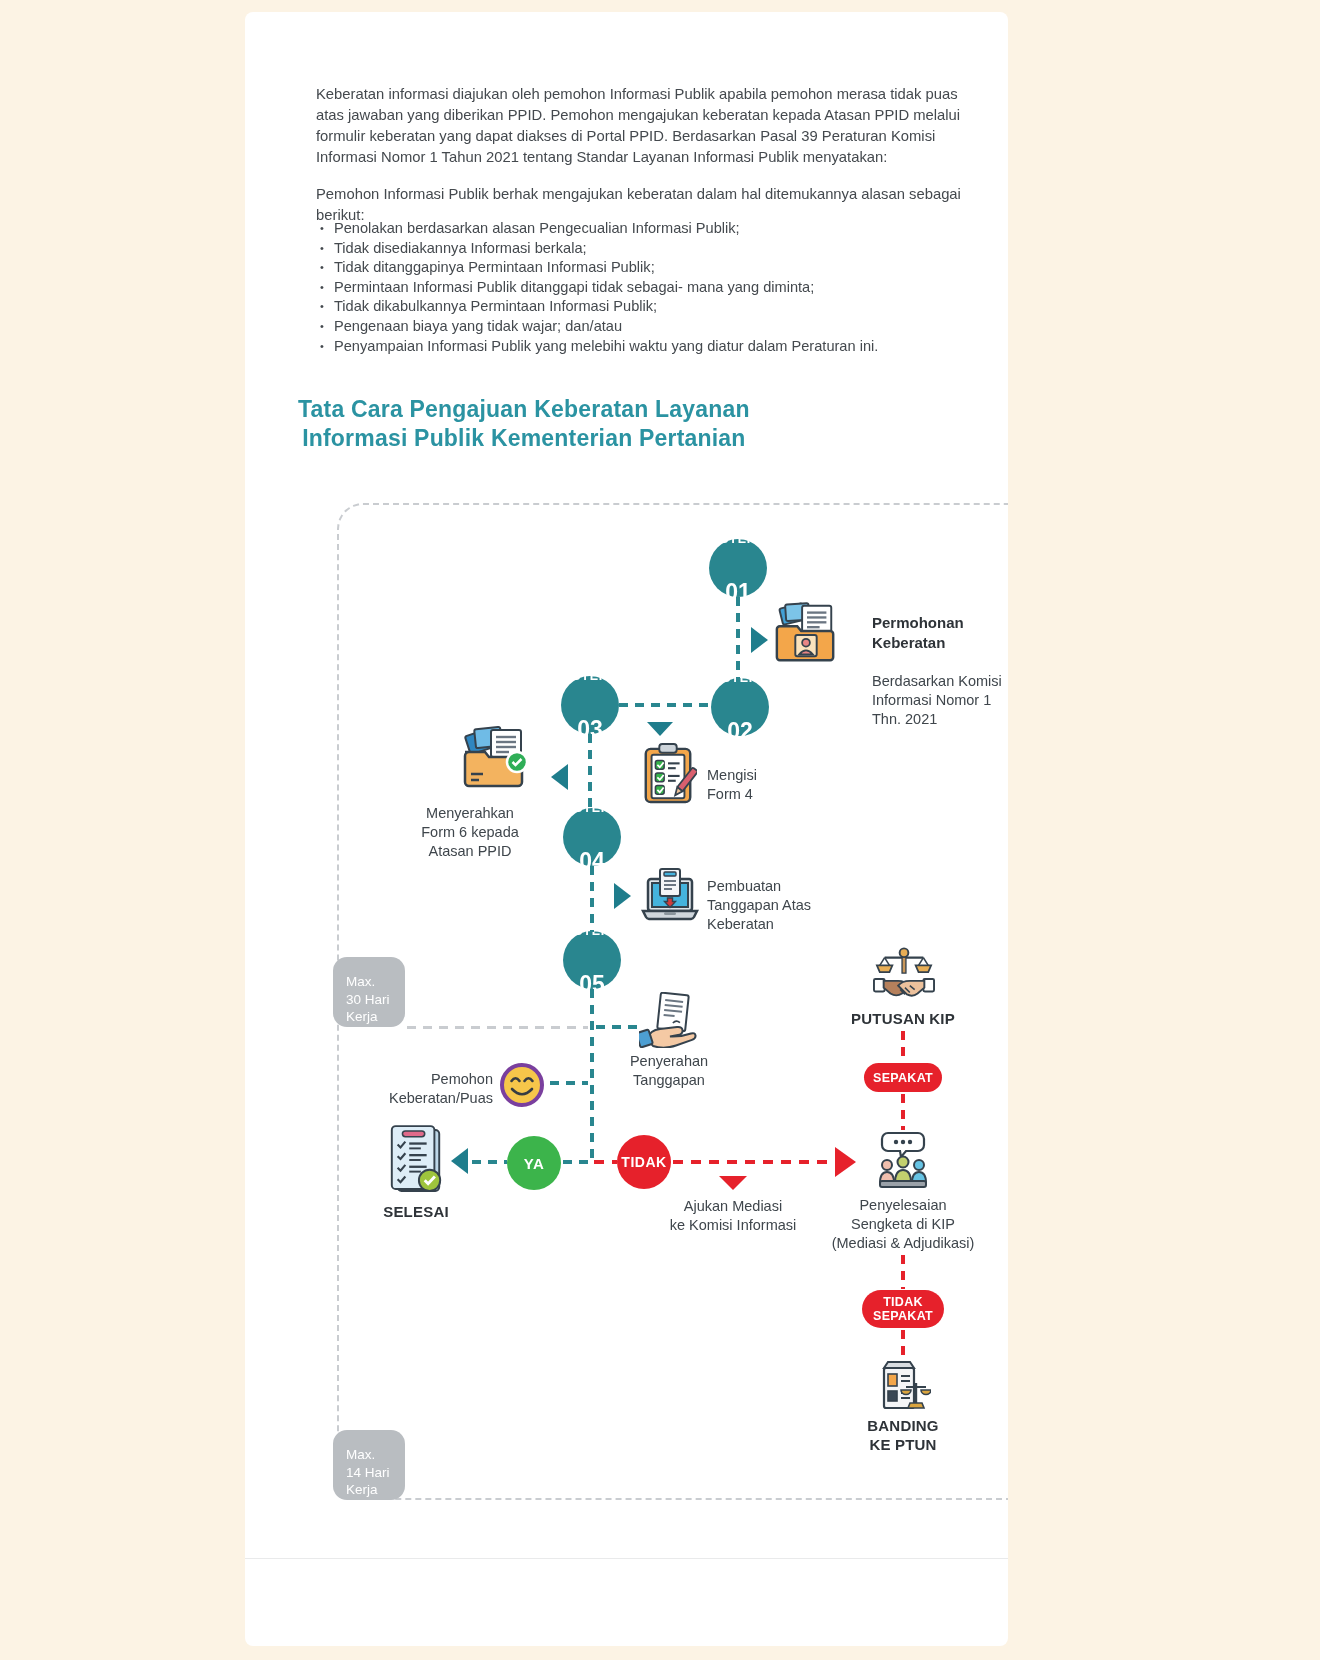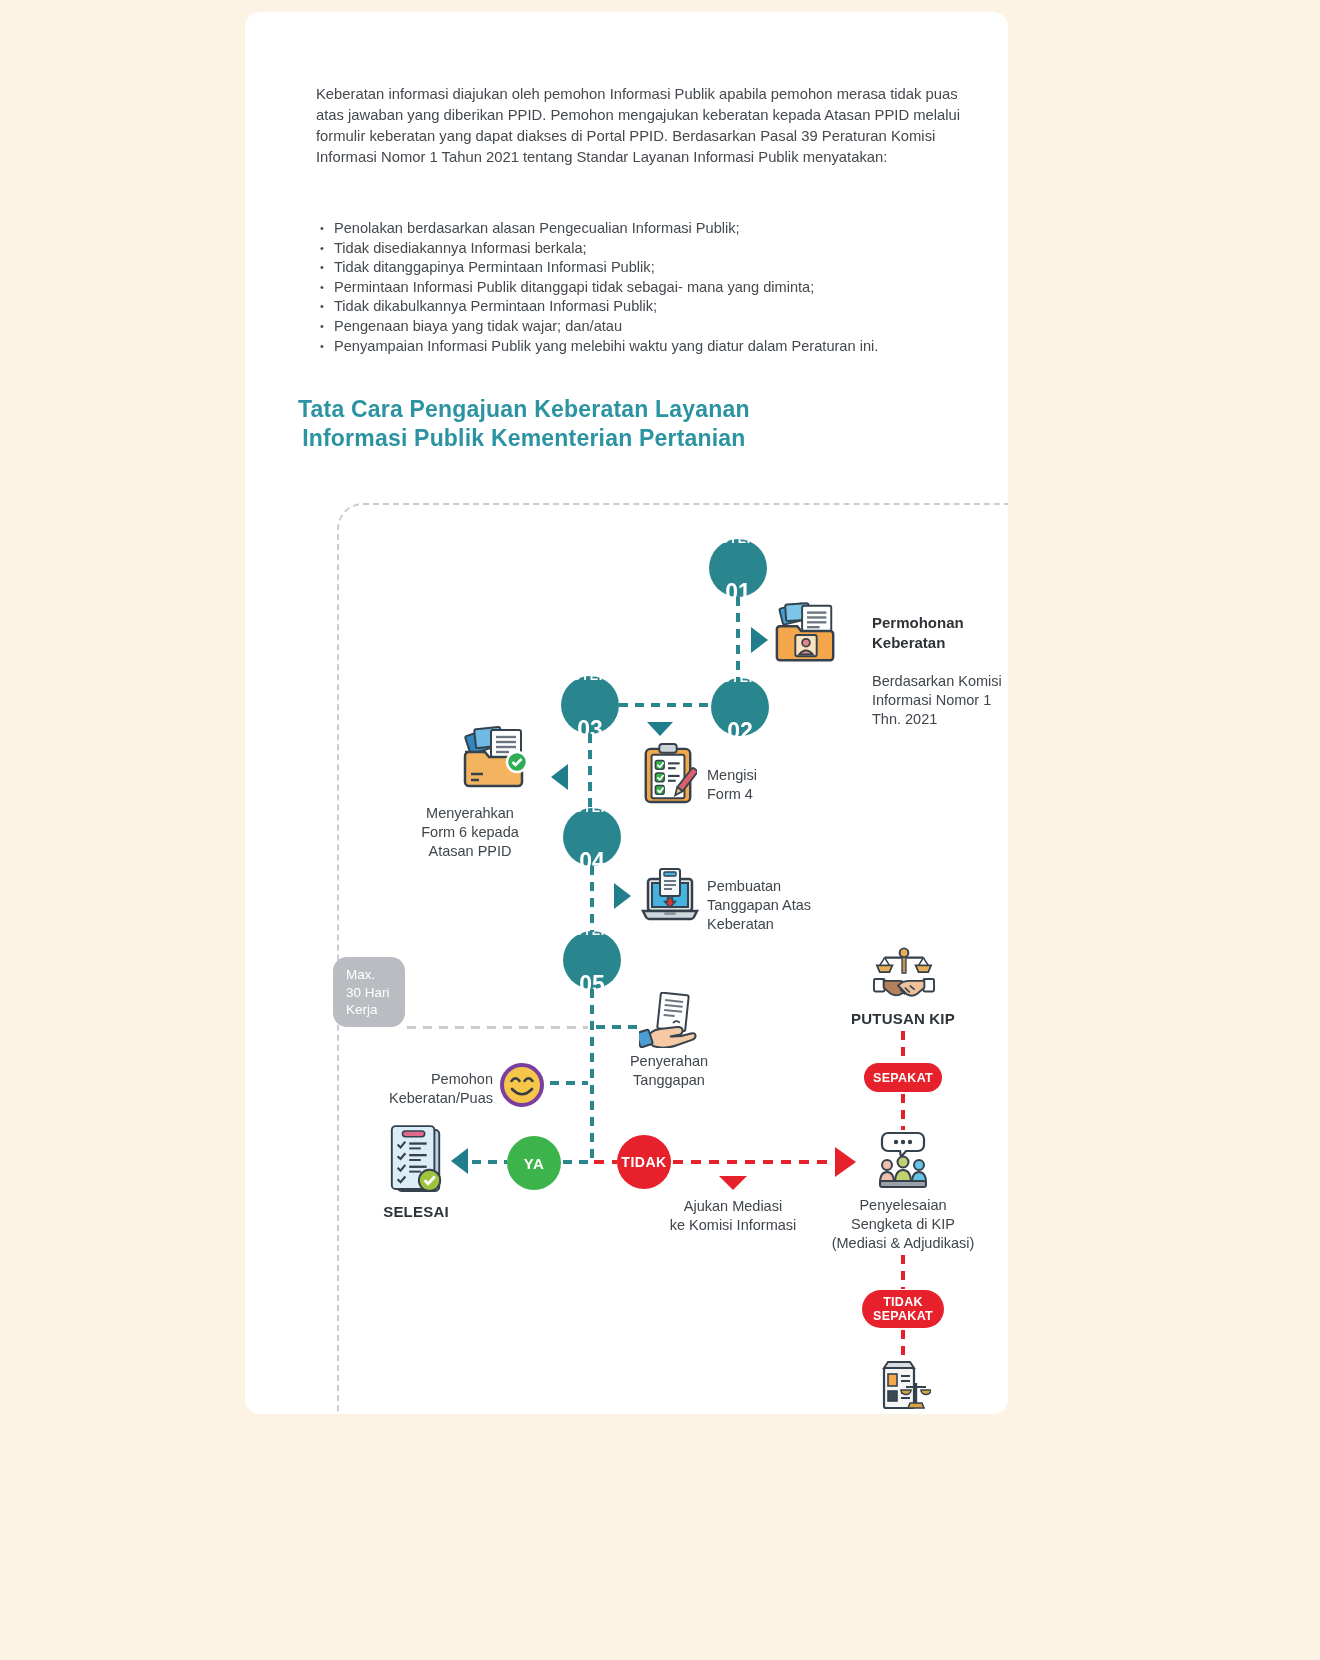--- a/index.html
+++ b/index.html
@@ -3,22 +3,22 @@
 <meta charset="utf-8">
 <style>
   html,body{margin:0;padding:0;}
   body{
     width:1320px;height:1660px;position:relative;
     background:#fcf3e4;
     font-family:"Liberation Sans", sans-serif;
     color:#44494e;
   }
   .card{
-    position:absolute;left:245px;top:12px;width:763px;height:1402px;
-    background:#ffffff;border-radius:15px;overflow:hidden;
+    position:absolute;left:245px;top:12px;width:763px;height:1634px;
+    background:#ffffff;border-radius:8px;overflow:hidden;
   }
   .para{position:absolute;left:71px;width:662px;font-size:14.8px;line-height:21px;color:#44494e;}
   .p1{top:57px;}
   .p2{top:157px;}
   .reasons{position:absolute;left:73px;top:207px;width:645px;margin:0;padding:0;list-style:none;}
   .reasons li{font-size:14.6px;line-height:19.6px;color:#44494e;padding-left:16px;position:relative;}
   .reasons li::before{content:"•";position:absolute;left:2px;top:0;font-size:11px;line-height:19.6px;color:#44494e;}
   .section-title{
     position:absolute;left:53px;top:368px;
     font-size:23px;line-height:28.5px;font-weight:700;color:#2b93a2;
@@ -27,21 +27,21 @@
   
   .flow{position:absolute;left:0;top:463px;width:763px;height:1070px;}
   .flow *{box-sizing:border-box;}
   .frame{
     position:absolute;left:92px;top:28px;width:716px;height:997px;
     border:2px dashed #c9ccd0;border-radius:26px;
   }
   .gbadge{
     position:absolute;width:72px;height:70px;background:#b9bdc1;color:#ffffff;
     border-radius:14px;font-size:13.5px;line-height:17.5px;
-    padding:9px 0 0 13px;white-space:pre-line;
+    padding:16px 0 0 13px;white-space:pre-line;
   }
   .circle{position:absolute;border-radius:50%;color:#fff;display:flex;align-items:center;justify-content:center;font-weight:700;gap:36px;}
   .step{width:58px;height:58px;background:#29868f;flex-direction:column;}
   .step .w{font-size:12.5px;line-height:12px;letter-spacing:.8px;}
   .step .n{font-size:23px;line-height:23px;}
   .yn{width:54px;height:54px;font-size:15px;letter-spacing:.5px;}
   .ya{background:#3cb44b;}
   .no{background:#e6212b;font-size:14px;}
   .pill{
     position:absolute;background:#e6212b;color:#fff;font-weight:700;
@@ -73,20 +73,21 @@
   .footer-divider{position:absolute;left:0;top:1546px;width:763px;height:1px;background:#e9eaeb;}
   .footer-text{position:absolute;left:0;top:1568px;width:763px;text-align:center;font-size:13px;color:#b4b8bc;}
 </style>
 </head>
 <body>
 
 <div class="page">
   <div class="card">
 
     <p class="para p1">Keberatan informasi diajukan oleh pemohon Informasi Publik apabila pemohon merasa tidak puas atas jawaban yang diberikan PPID. Pemohon mengajukan keberatan kepada Atasan PPID melalui formulir keberatan yang dapat diakses di Portal PPID. Berdasarkan Pasal 39 Peraturan Komisi Informasi Nomor 1 Tahun 2021 tentang Standar Layanan Informasi Publik menyatakan:</p>
+    <p class="para p2">Pemohon Informasi Publik berhak mengajukan keberatan dalam hal ditemukannya alasan sebagai berikut:</p>
 
     <ul class="reasons">
       <li>Penolakan berdasarkan alasan Pengecualian Informasi Publik;</li>
       <li>Tidak disediakannya Informasi berkala;</li>
       <li>Tidak ditanggapinya Permintaan Informasi Publik;</li>
       <li>Permintaan Informasi Publik ditanggapi tidak sebagai- mana yang diminta;</li>
       <li>Tidak dikabulkannya Permintaan Informasi Publik;</li>
       <li>Pengenaan biaya yang tidak wajar; dan/atau</li>
       <li>Penyampaian Informasi Publik yang melebihi waktu yang diatur dalam Peraturan ini.</li>
     </ul>

